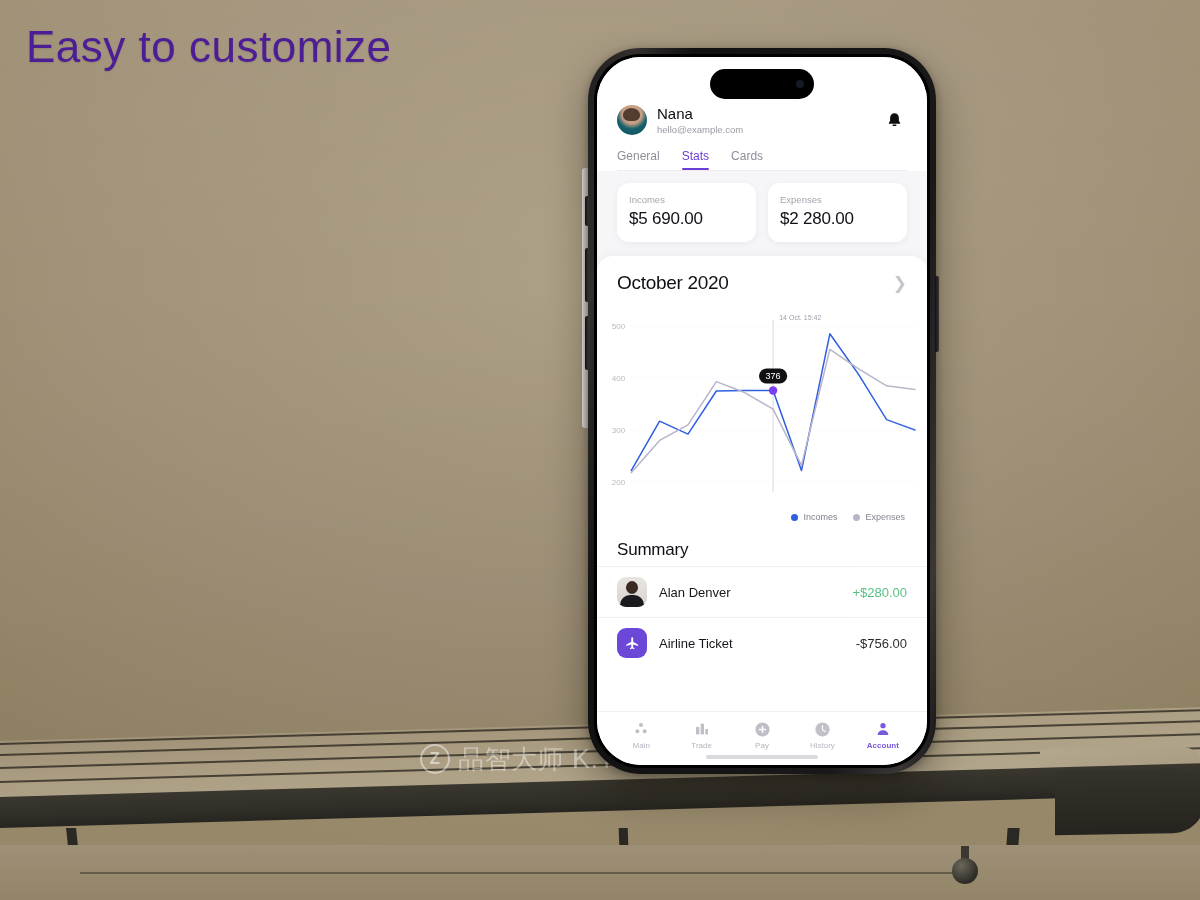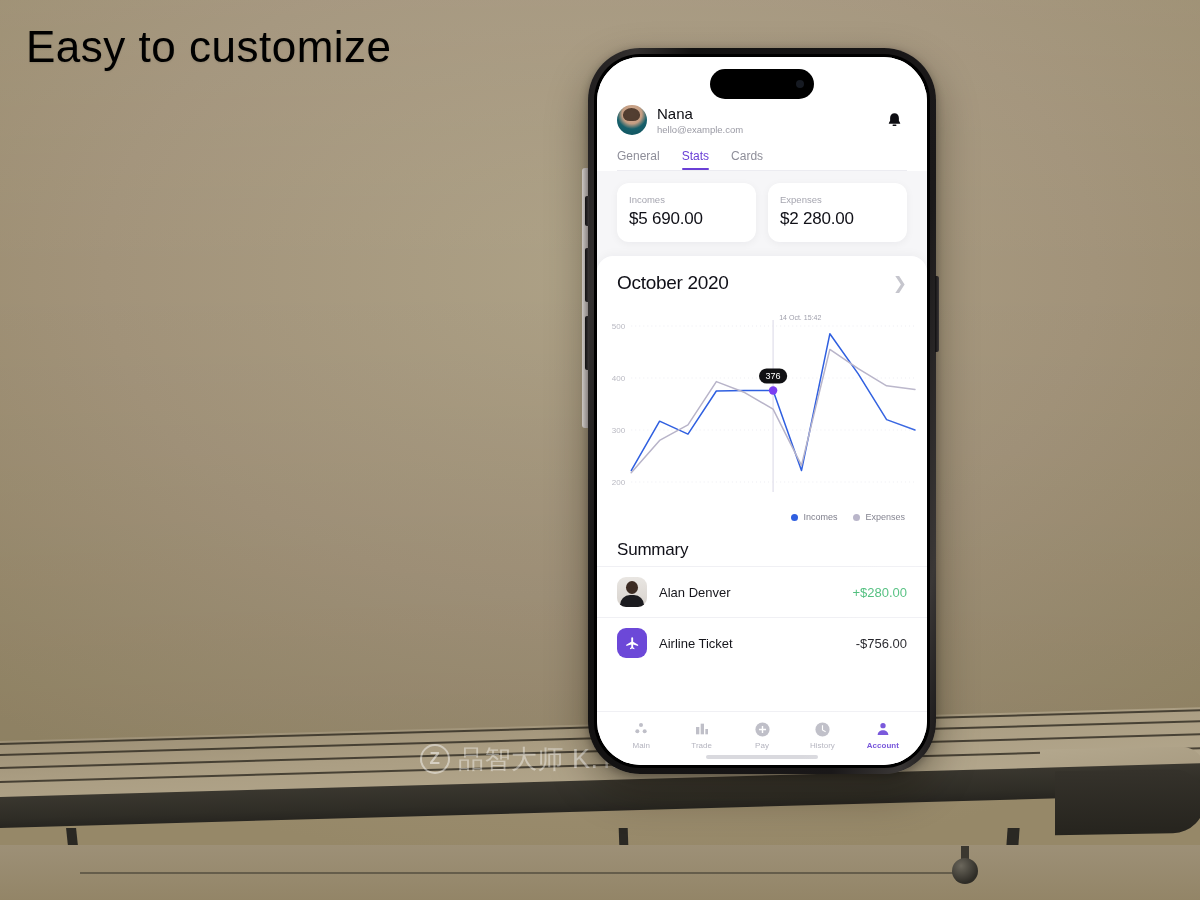--- a/index.html
+++ b/index.html
@@ -70,21 +70,21 @@
     position: absolute; left: 961px; top: 846px; width: 8px; height: 16px; background: #3b3830;
   }
   .rod {
     position: absolute; height: 2px; background: rgba(60,56,46,0.55);
   }
 
   
   .headline {
     position: absolute; left: 26px; top: 22px;
     font-size: 44px; font-weight: 400; letter-spacing: 0.5px;
-    color: #000000;
+    color: #4c1d95;
     font-family: "Liberation Sans", sans-serif;
     text-shadow: 0 1px 2px rgba(0,0,0,0.10);
   }
 
   
   .watermark {
     position: absolute; left: 420px; top: 738px; width: 520px; height: 42px;
     display: flex; align-items: center; gap: 8px;
     color: rgba(255,255,255,0.42);
     font-size: 27px; letter-spacing: 0.5px;

